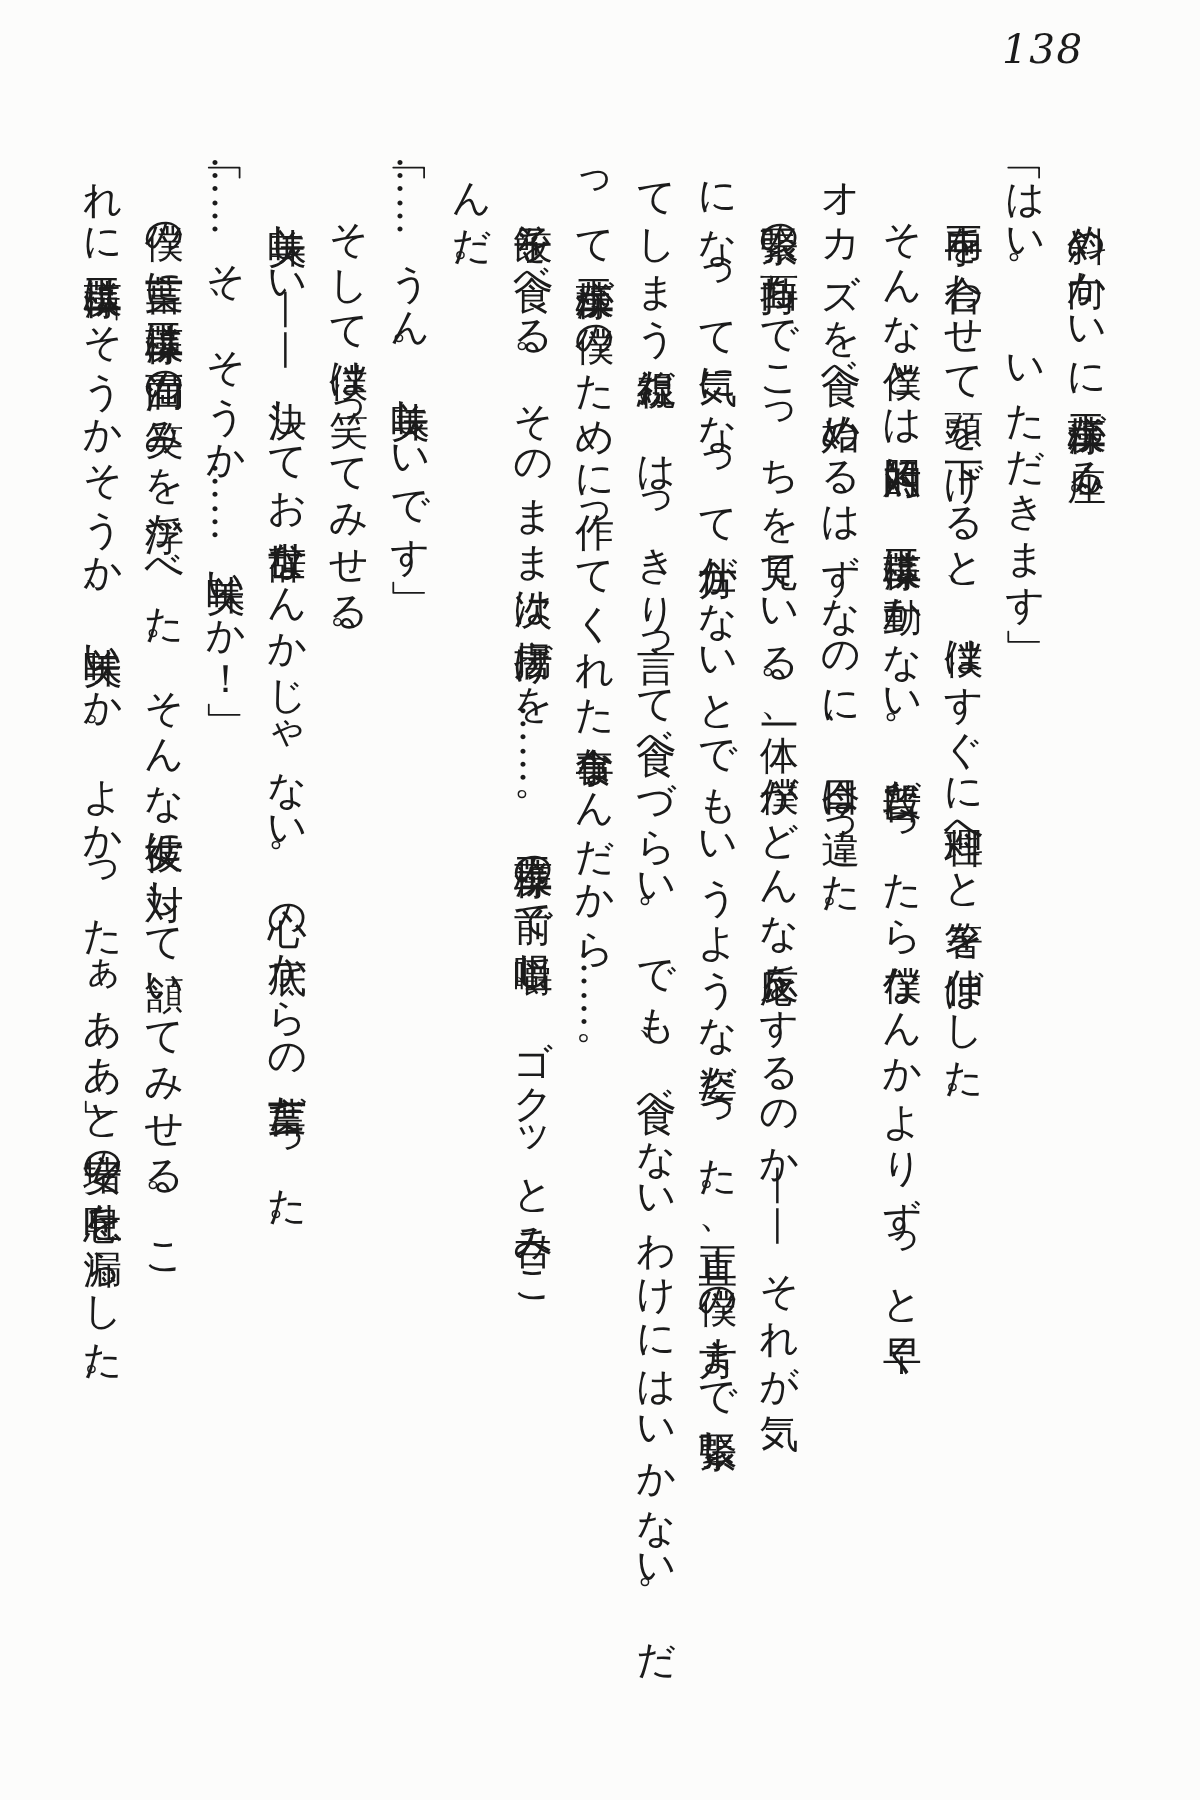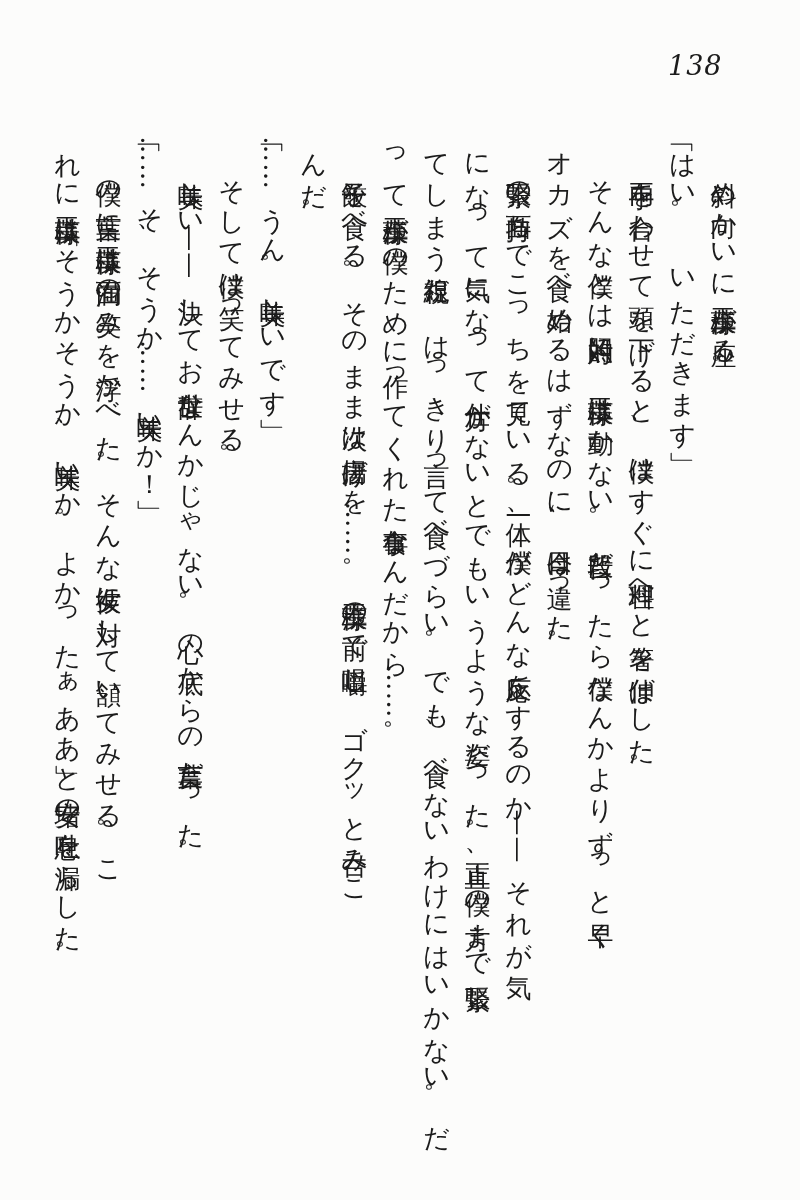--- a/index.html
+++ b/index.html
@@ -11,21 +11,20 @@
     height: 1200px;
     background: #fcfcfb;
     overflow: hidden;
     font-family: "DejaVu Serif", "Liberation Serif", serif;
   }
   .page {
     position: relative;
     width: 800px;
     height: 1088px;
     background: #fcfcfb;
-    margin-top: 32px;
   }
   .page-number {
     position: absolute;
     top: 18px;
     left: 668px;
     font-family: "DejaVu Serif", "Liberation Serif", serif;
     font-style: italic;
     font-size: 27px;
     color: #1b1b1b;
     letter-spacing: 1px;

